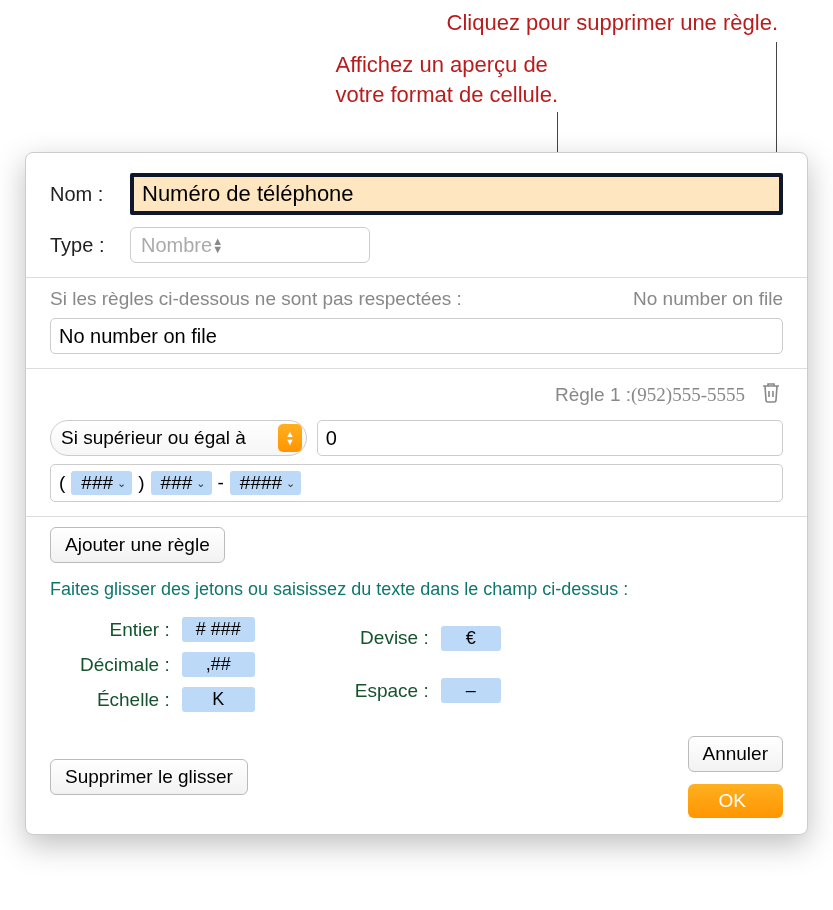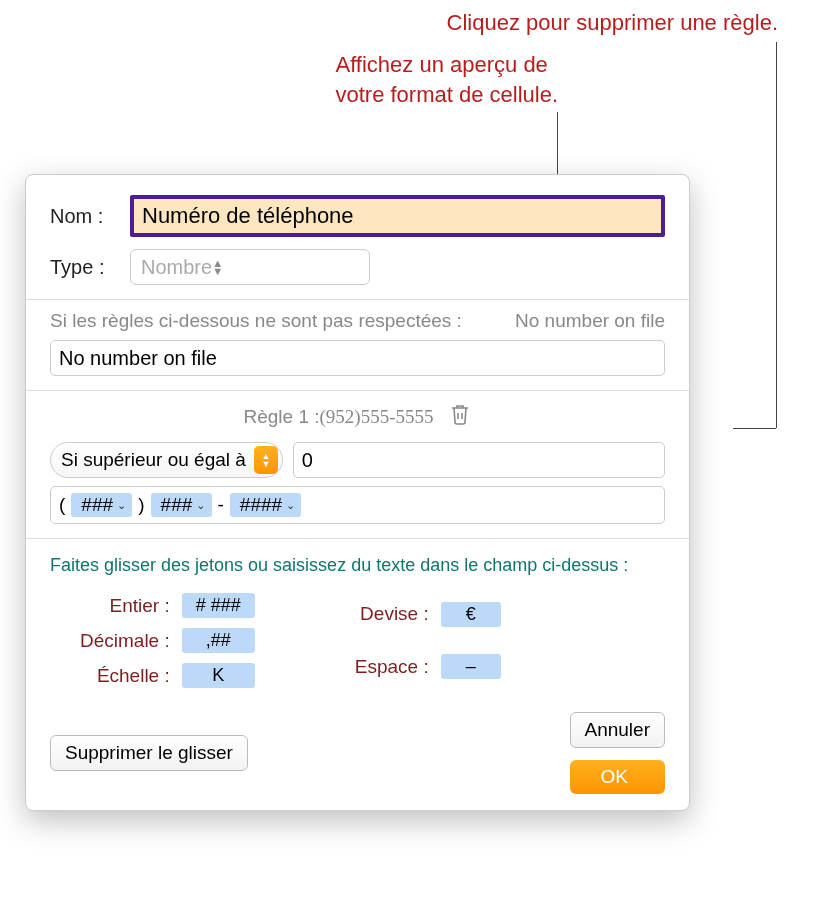--- a/index.html
+++ b/index.html
@@ -13,34 +13,34 @@
     .callout-1, .callout-2 { position: absolute; text-align: left; color: #b91c1c; font-size: 22px; line-height: 1.35; }
     .callout-1 { top: 8px; right: 55px; }
     .callout-2 { top: 50px; right: 275px; }
     .leader { position: absolute; background: #444; }
     .leader-v1 { width: 1px; top: 112px; height: 318px; left: 557px;}
     .leader-v2 { width: 1px; top: 42px; height: 386px; left: 776px;}
     .leader-h2 { height: 1px; top: 428px; left: 733px; width: 43px;}
 
     .panel {
       position: absolute;
-      top: 174px;
+      top: 152px;
       left: 25px;
-      width: 665px;
+      width: 783px;
       background: #fff;
       border: 1px solid #ccc;
       border-radius: 8px;
       box-shadow: 0 10px 30px rgba(0,0,0,0.25);
       padding: 20px 24px 16px;
     }
     .row { display: flex; align-items: center; margin-bottom: 12px; }
     .row-label { font-size: 20px; color: #222; width: 80px; font-weight: 400; }
     .name-input {
       flex: 1;
-      border: 4px solid #4c1d95;
+      border: 4px solid #0f172a;
       background: #fde6c0;
       padding: 4px 8px;
       font-size: 22px;
       color: #000;
       border-radius: 2px;
     }
     .type-select {
       width: 240px;
       height: 36px;
       border: 1px solid #ccc;
@@ -58,34 +58,35 @@
     .text-input-full {
       width: 100%;
       height: 36px;
       border: 1px solid #ccc;
       border-radius: 5px;
       background: #fff;
       padding: 4px 8px;
       font-size: 20px;
       color: #000;
     }
-    .rule-header { display: flex; align-items: center; justify-content: center; color: #888; font-size: 19px; margin-bottom: 10px;}
+    .rule-header { display: flex; align-items: center; justify-content: flex-end; color: #888; font-size: 19px; margin-bottom: 10px;}
     .rule-header .prev { color: #888; }
     .trash { margin-left: 14px; color: #888; }
     .trash svg { width: 24px; height: 26px; }
 
     .rule-row { display: flex; align-items: center; gap: 10px; margin-bottom: 8px;}
     .dd {
       height: 36px;
       border: 1px solid #ccc;
       border-radius: 18px;
       background: linear-gradient(#fff,#f6f6f6);
       display: flex; align-items: center;
       padding: 0 4px 0 10px;
       font-size: 19px;
+      gap: 24px;
     }
     .dd .cap {
       width: 24px; height: 28px;
       background: linear-gradient(#ffb020,#ff9500);
       border-radius: 5px;
       display: flex; flex-direction: column; align-items:center; justify-content:center;
       margin-left: 8px; color:#fff; font-size:9px; line-height:8px;
     }
     .val-input { flex: 1; }
 
@@ -115,21 +116,21 @@
       border-radius: 6px;
       padding: 6px 14px;
       font-size: 19px;
       color: #000;
       display: inline-block;
     }
     .hint { color: #0f766e; font-size: 18px; margin: 16px 0 17px; }
 
     .token-grid { display: flex; gap: 100px; padding: 0 30px; }
     .tcol { display: grid; grid-template-columns: auto auto; row-gap: 10px; column-gap: 12px; align-items: center; }
-    .tlabel { text-align: right; font-size: 19px; color: #7f1d1d;}
+    .tlabel { text-align: right; font-size: 19px; color: #14532d;}
     .tokenb {
       background: #bcd9f7;
       border-radius: 3px;
       padding: 2px 14px;
       font-size: 18px;
       text-align: center;
       min-width: 60px;
     }
 
     .footer { display: flex; justify-content: space-between; align-items: center; margin-top: 24px; }
@@ -219,20 +220,21 @@
       </span>
     <span class="lit">-</span>
     <span class="token">
         <span>####</span>
         <span class="chev">⌄</span>
       </span>
   </div>
 
   <div class="divider"></div>
 
+  <span class="btn">Ajouter une règle</span>
 
   <div class="hint">Faites glisser des jetons ou saisissez du texte dans le champ ci-dessus :</div>
 
   <div class="token-grid">
     <div class="tcol">
       <span class="tlabel">Entier :</span>
       <span class="tokenb"># ###</span>
       <span class="tlabel">Décimale :</span>
       <span class="tokenb">,##</span>
       <span class="tlabel">Échelle :</span>

